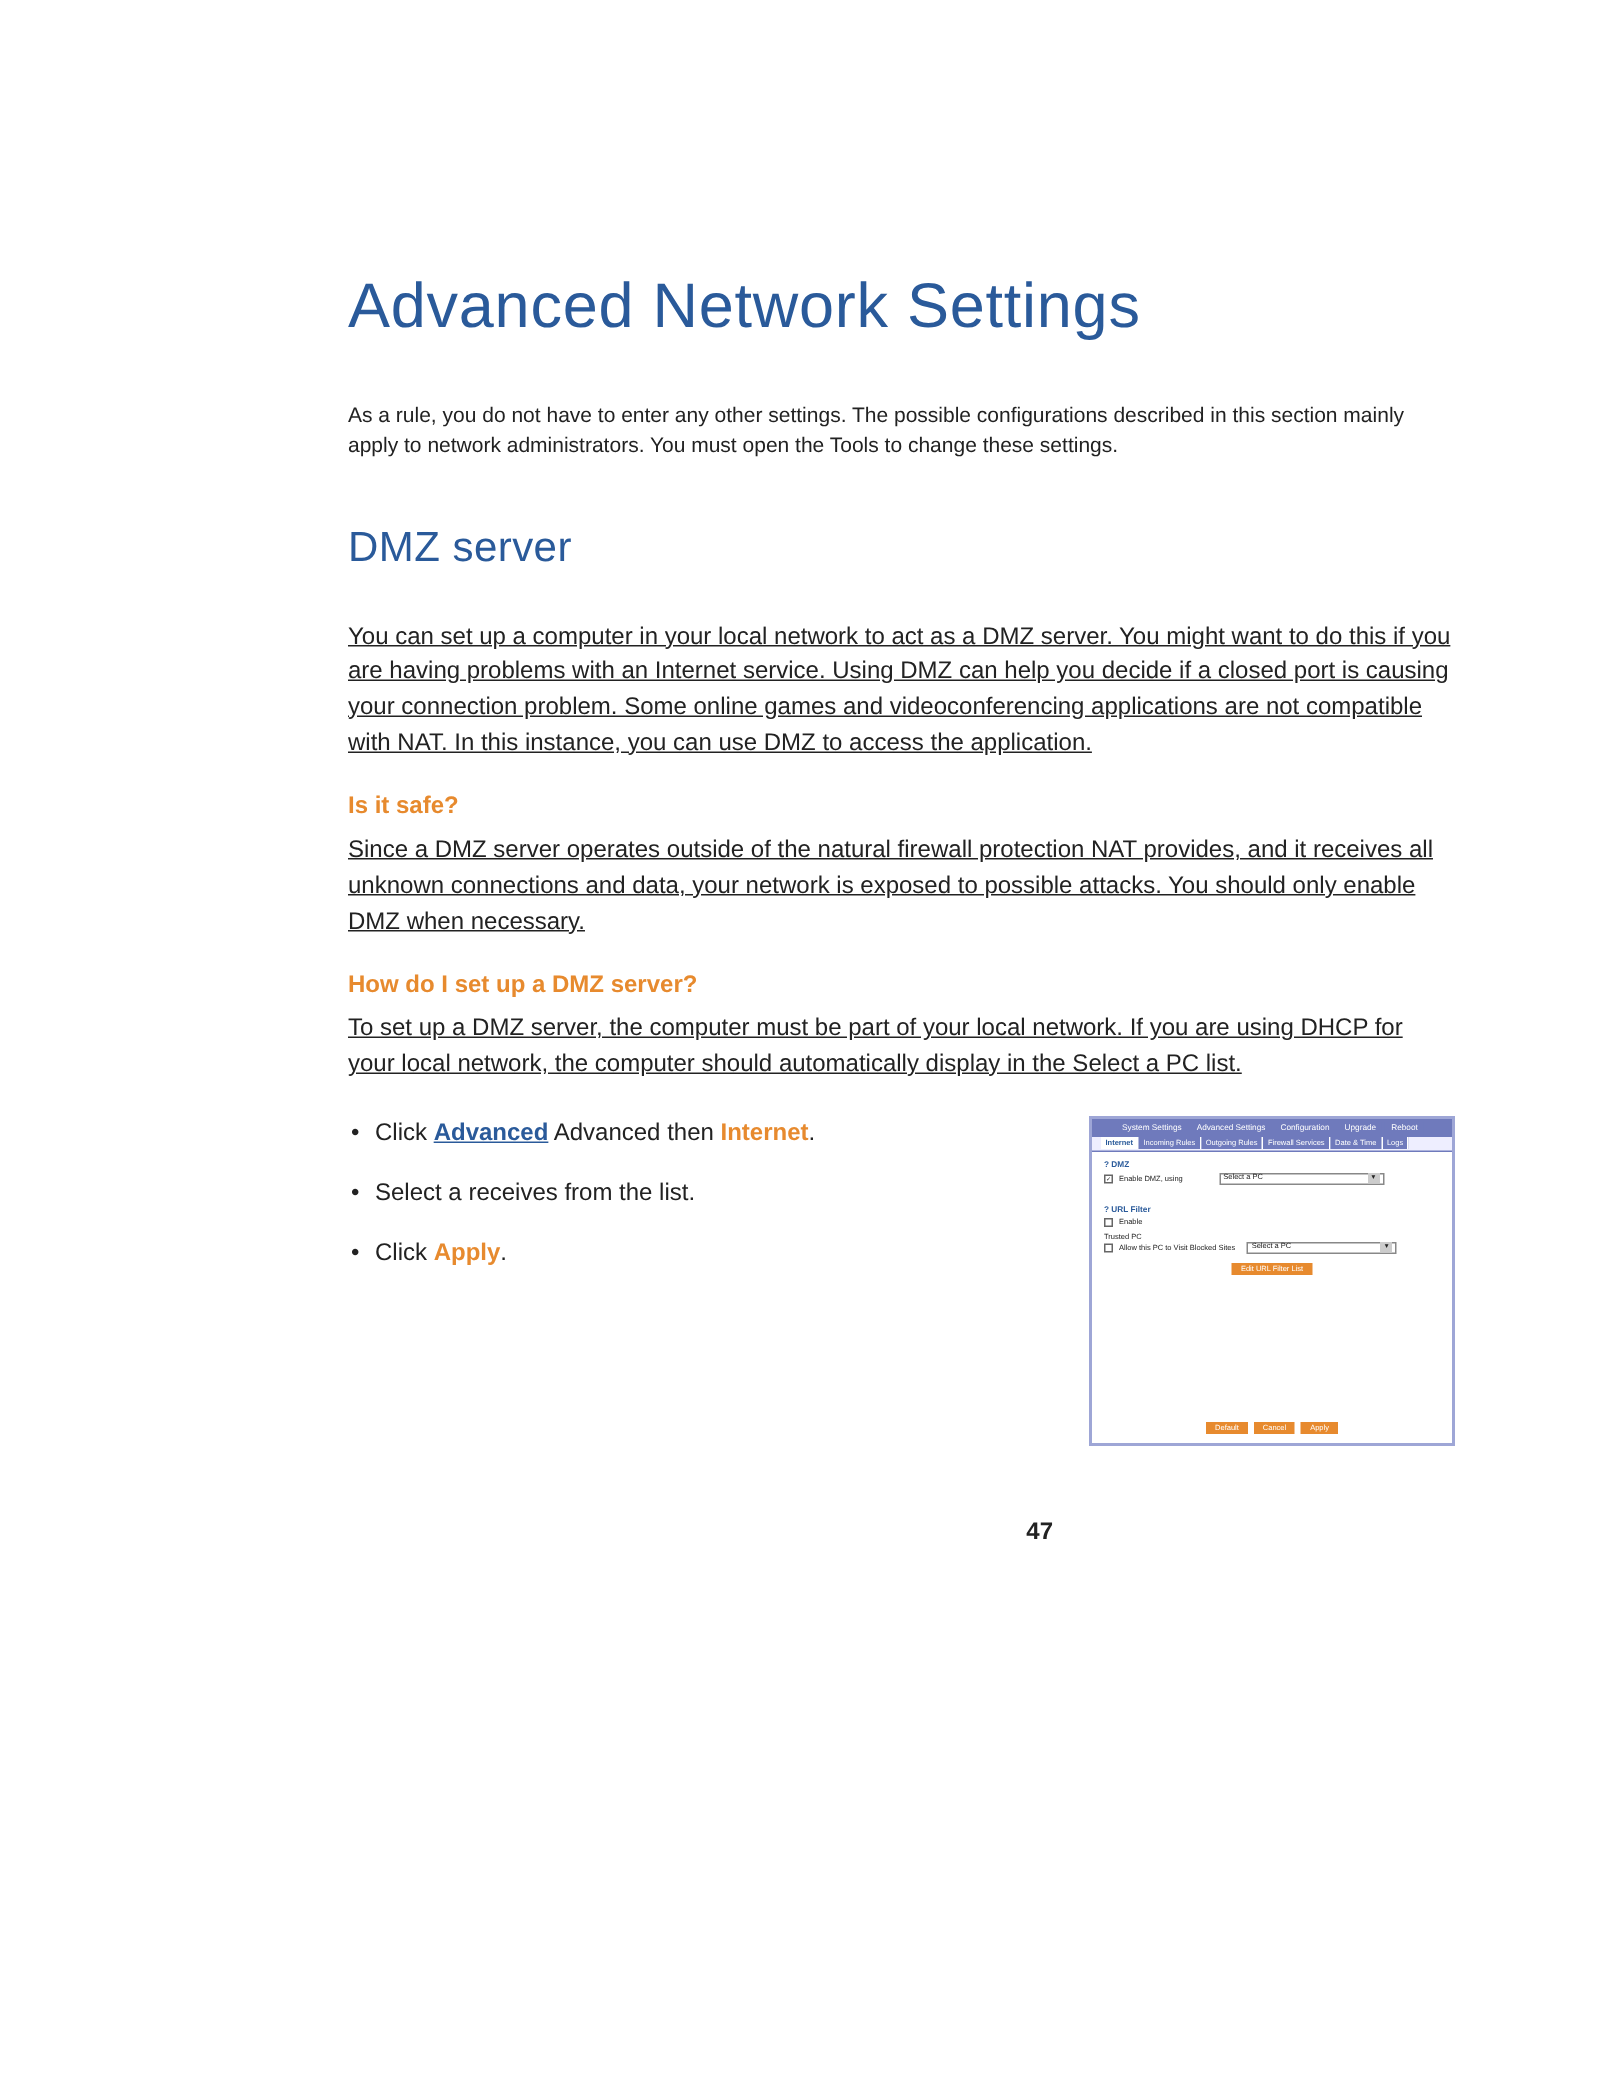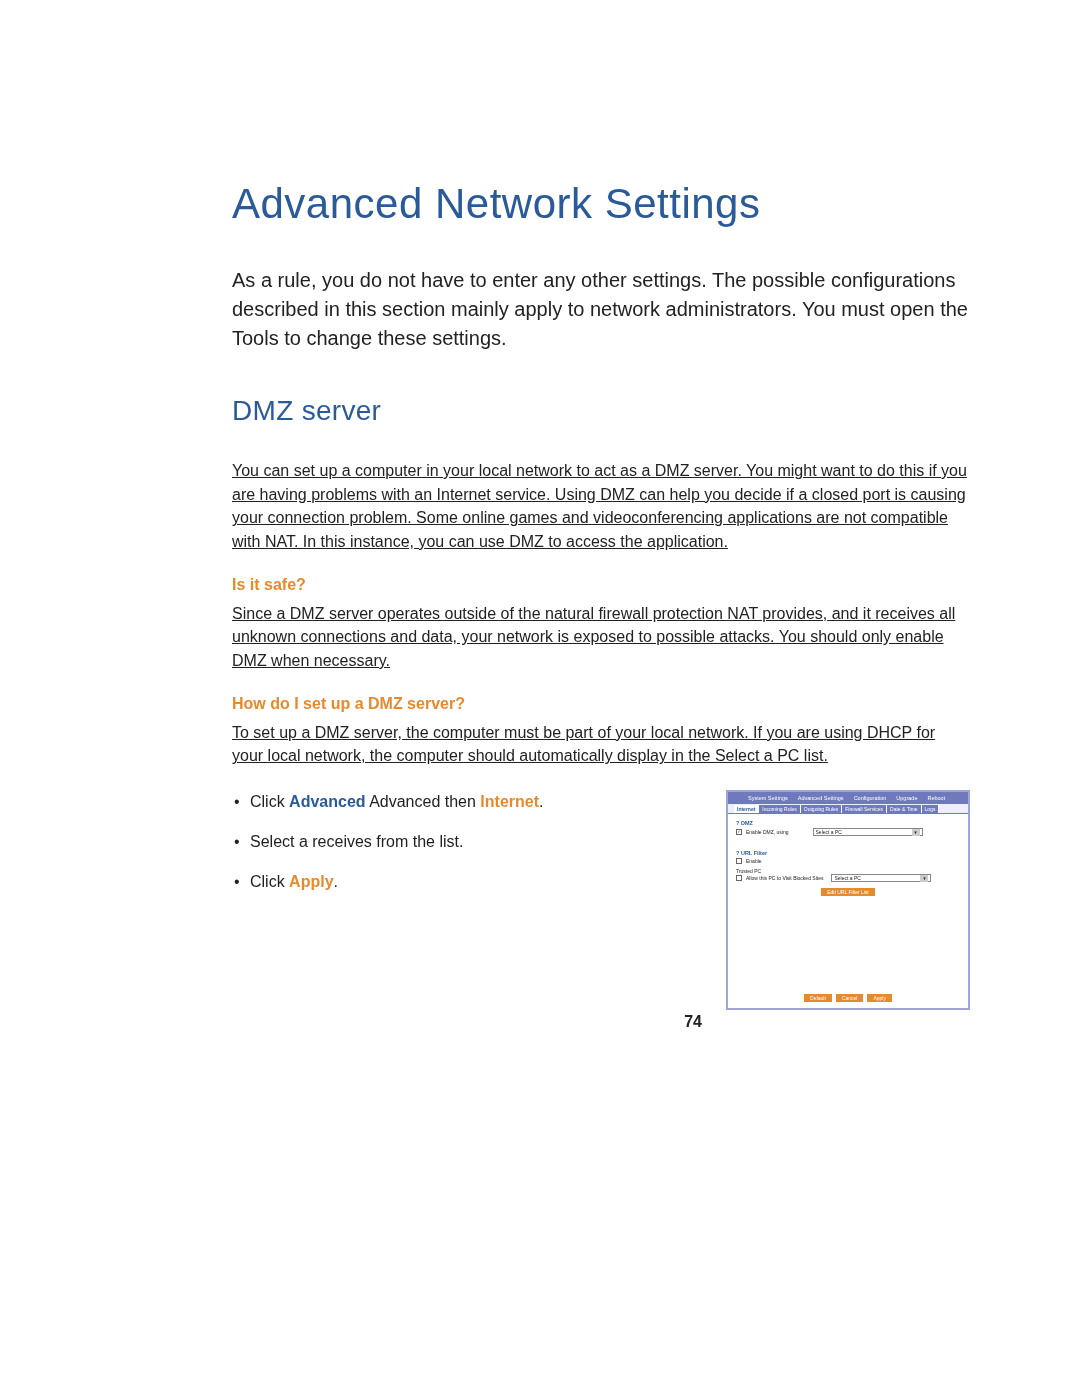--- a/index.html
+++ b/index.html
@@ -21,21 +21,21 @@
     }
     .title {
       font-size: 42px;
       font-weight: 300;
       color: #2a5a9a;
       font-family: Arial, Helvetica, sans-serif;
       margin-bottom: 38px;
       letter-spacing: 0.5px;
     }
     .intro {
-      font-size: 20px;
+      font-size: 14px;
       color: #222222;
       line-height: 1.45;
       margin-bottom: 42px;
     }
     .section-heading {
       font-size: 28px;
       font-weight: 300;
       color: #2a5a9a;
       margin-bottom: 32px;
       letter-spacing: 0.3px;
@@ -74,20 +74,21 @@
     }
     ul.steps li::before {
       content: "•";
       position: absolute;
       left: -16px;
       top: 0;
     }
     .hl-blue {
       color: #2a5a9a;
       font-weight: bold;
+      text-decoration: underline;
     }
     .hl-orange {
       color: #e78a2e;
       font-weight: bold;
     }
     
     .ui-shot {
       width: 244px;
       height: 220px;
       border: 2px solid #9ea6d6;
@@ -295,14 +296,14 @@
       </div>
 
       <div class="ui-bottom-btns">
         <span class="ui-btn">Default</span>
         <span class="ui-btn">Cancel</span>
         <span class="ui-btn">Apply</span>
       </div>
     </div>
   </div>
 
-  <div class="page-number">74</div>
+  <div class="page-number">47</div>
 </div>
 
 </body></html>

